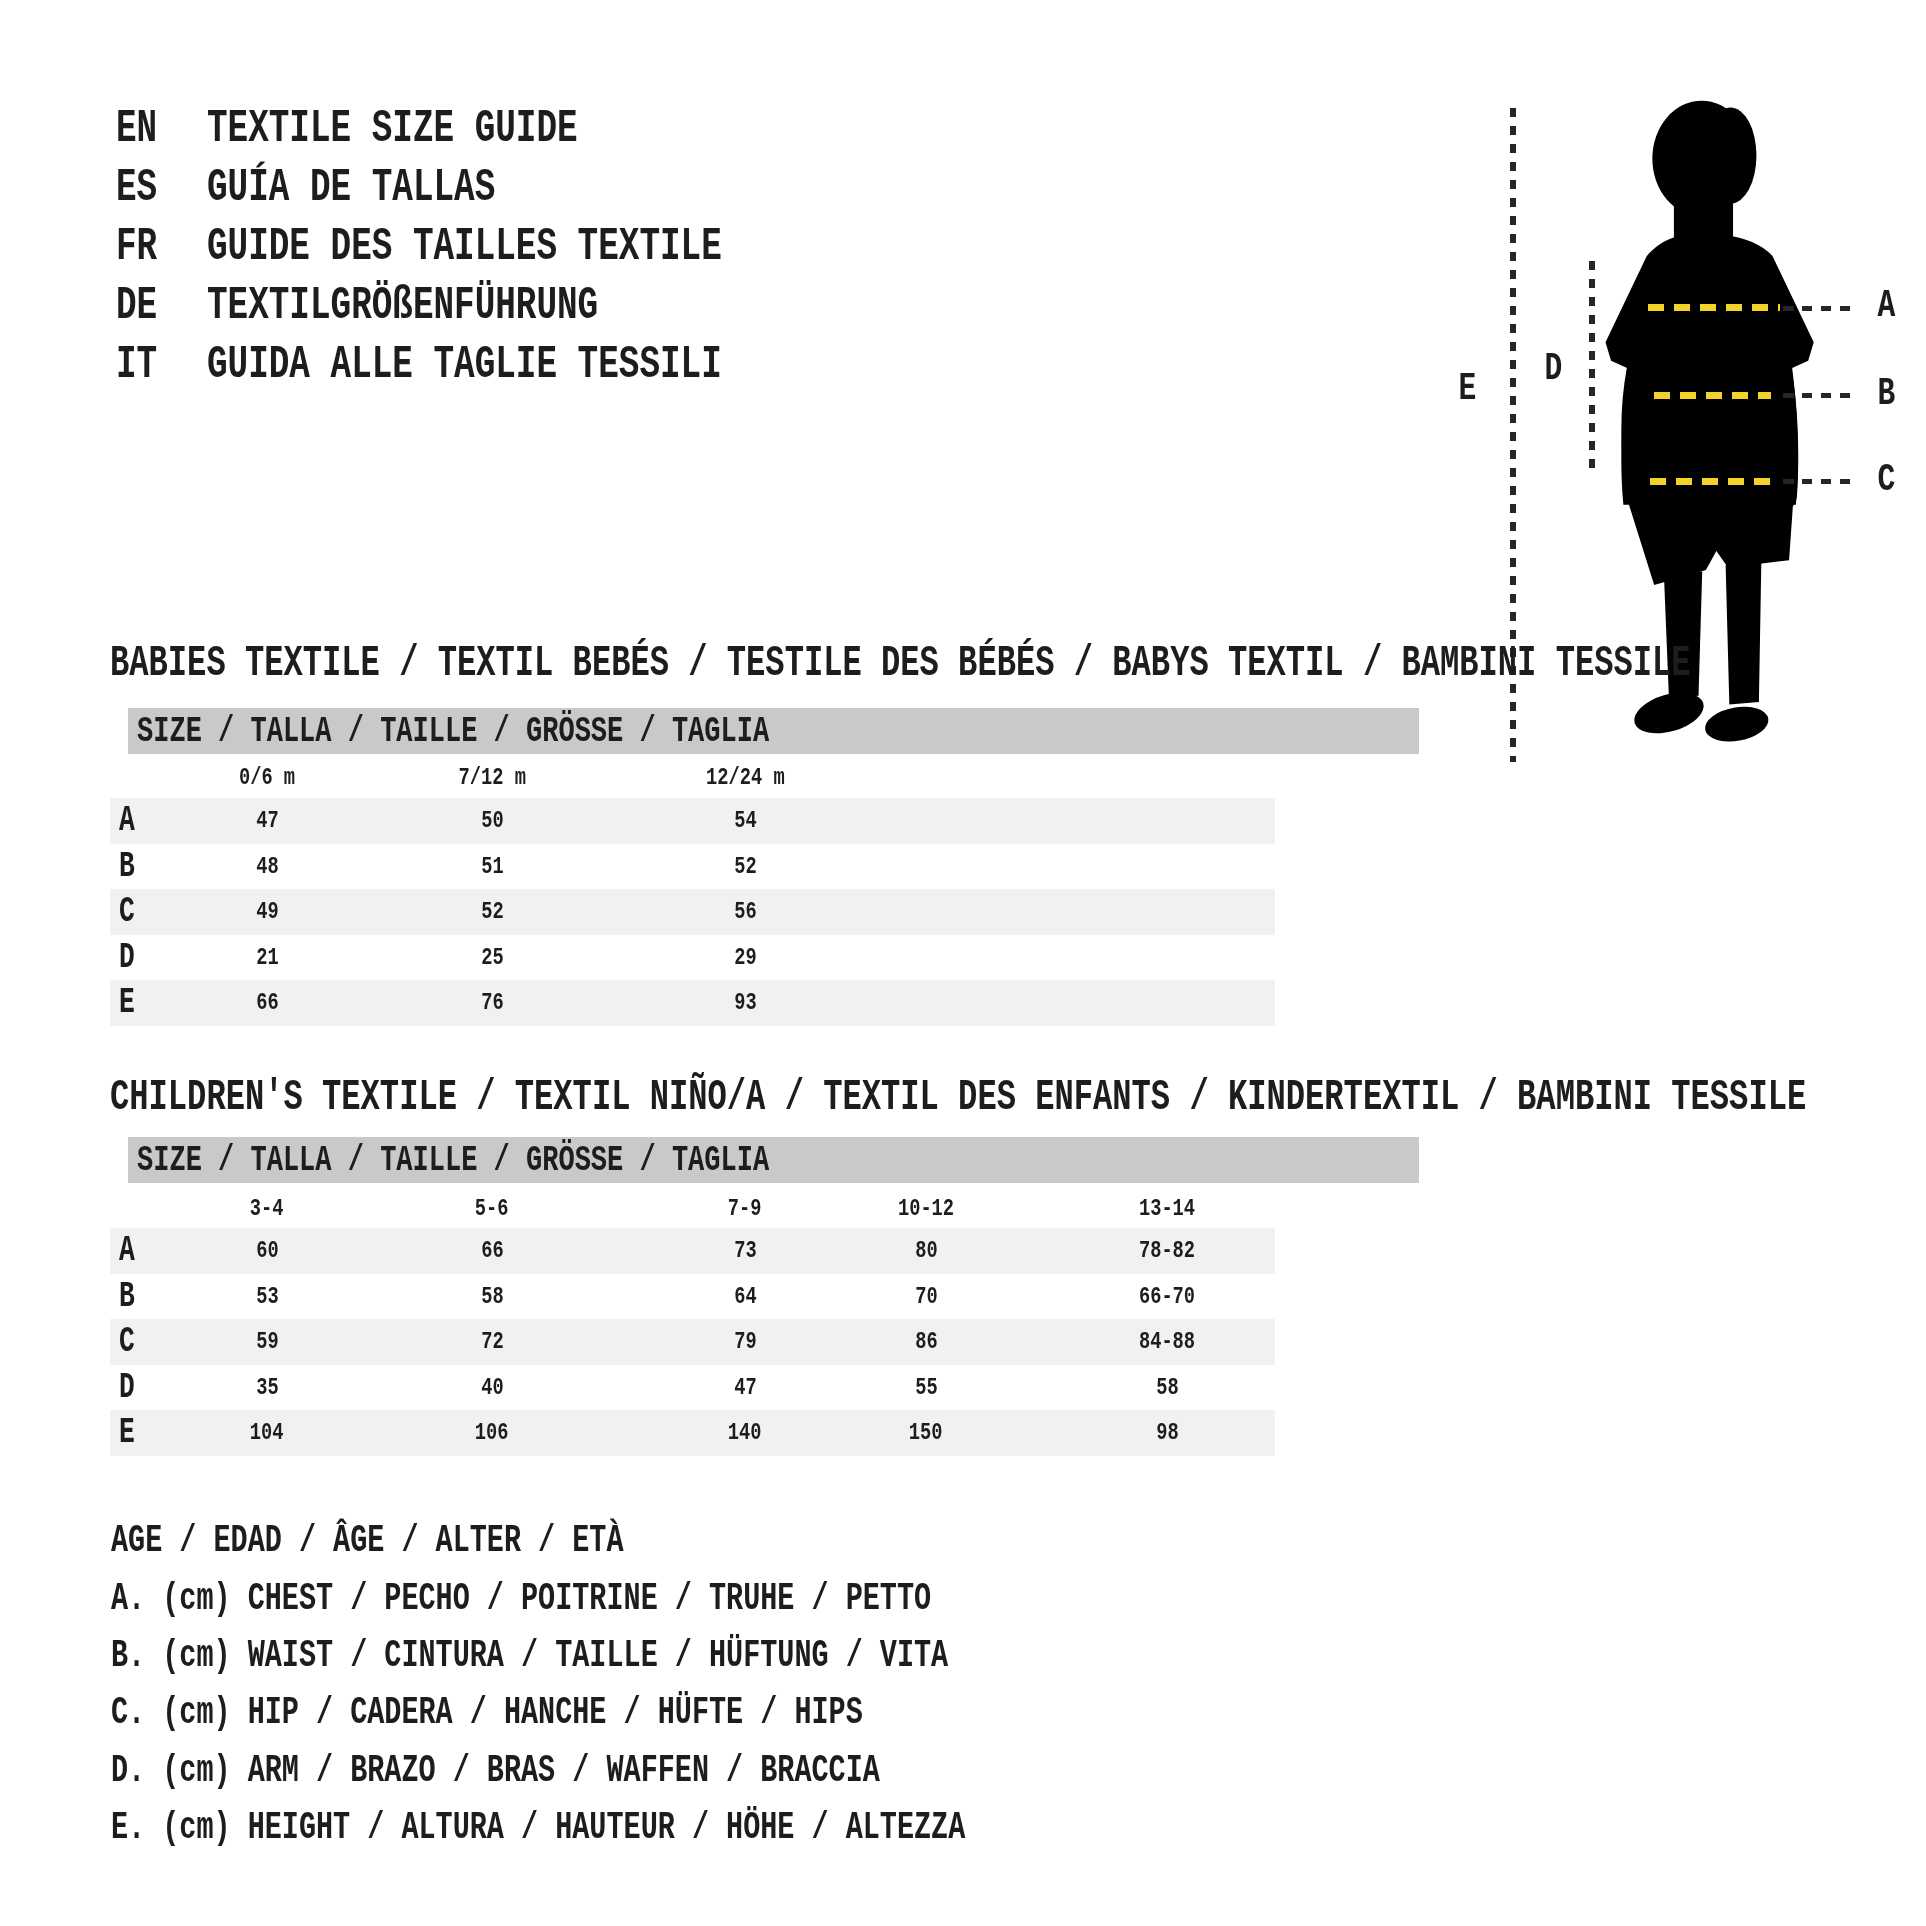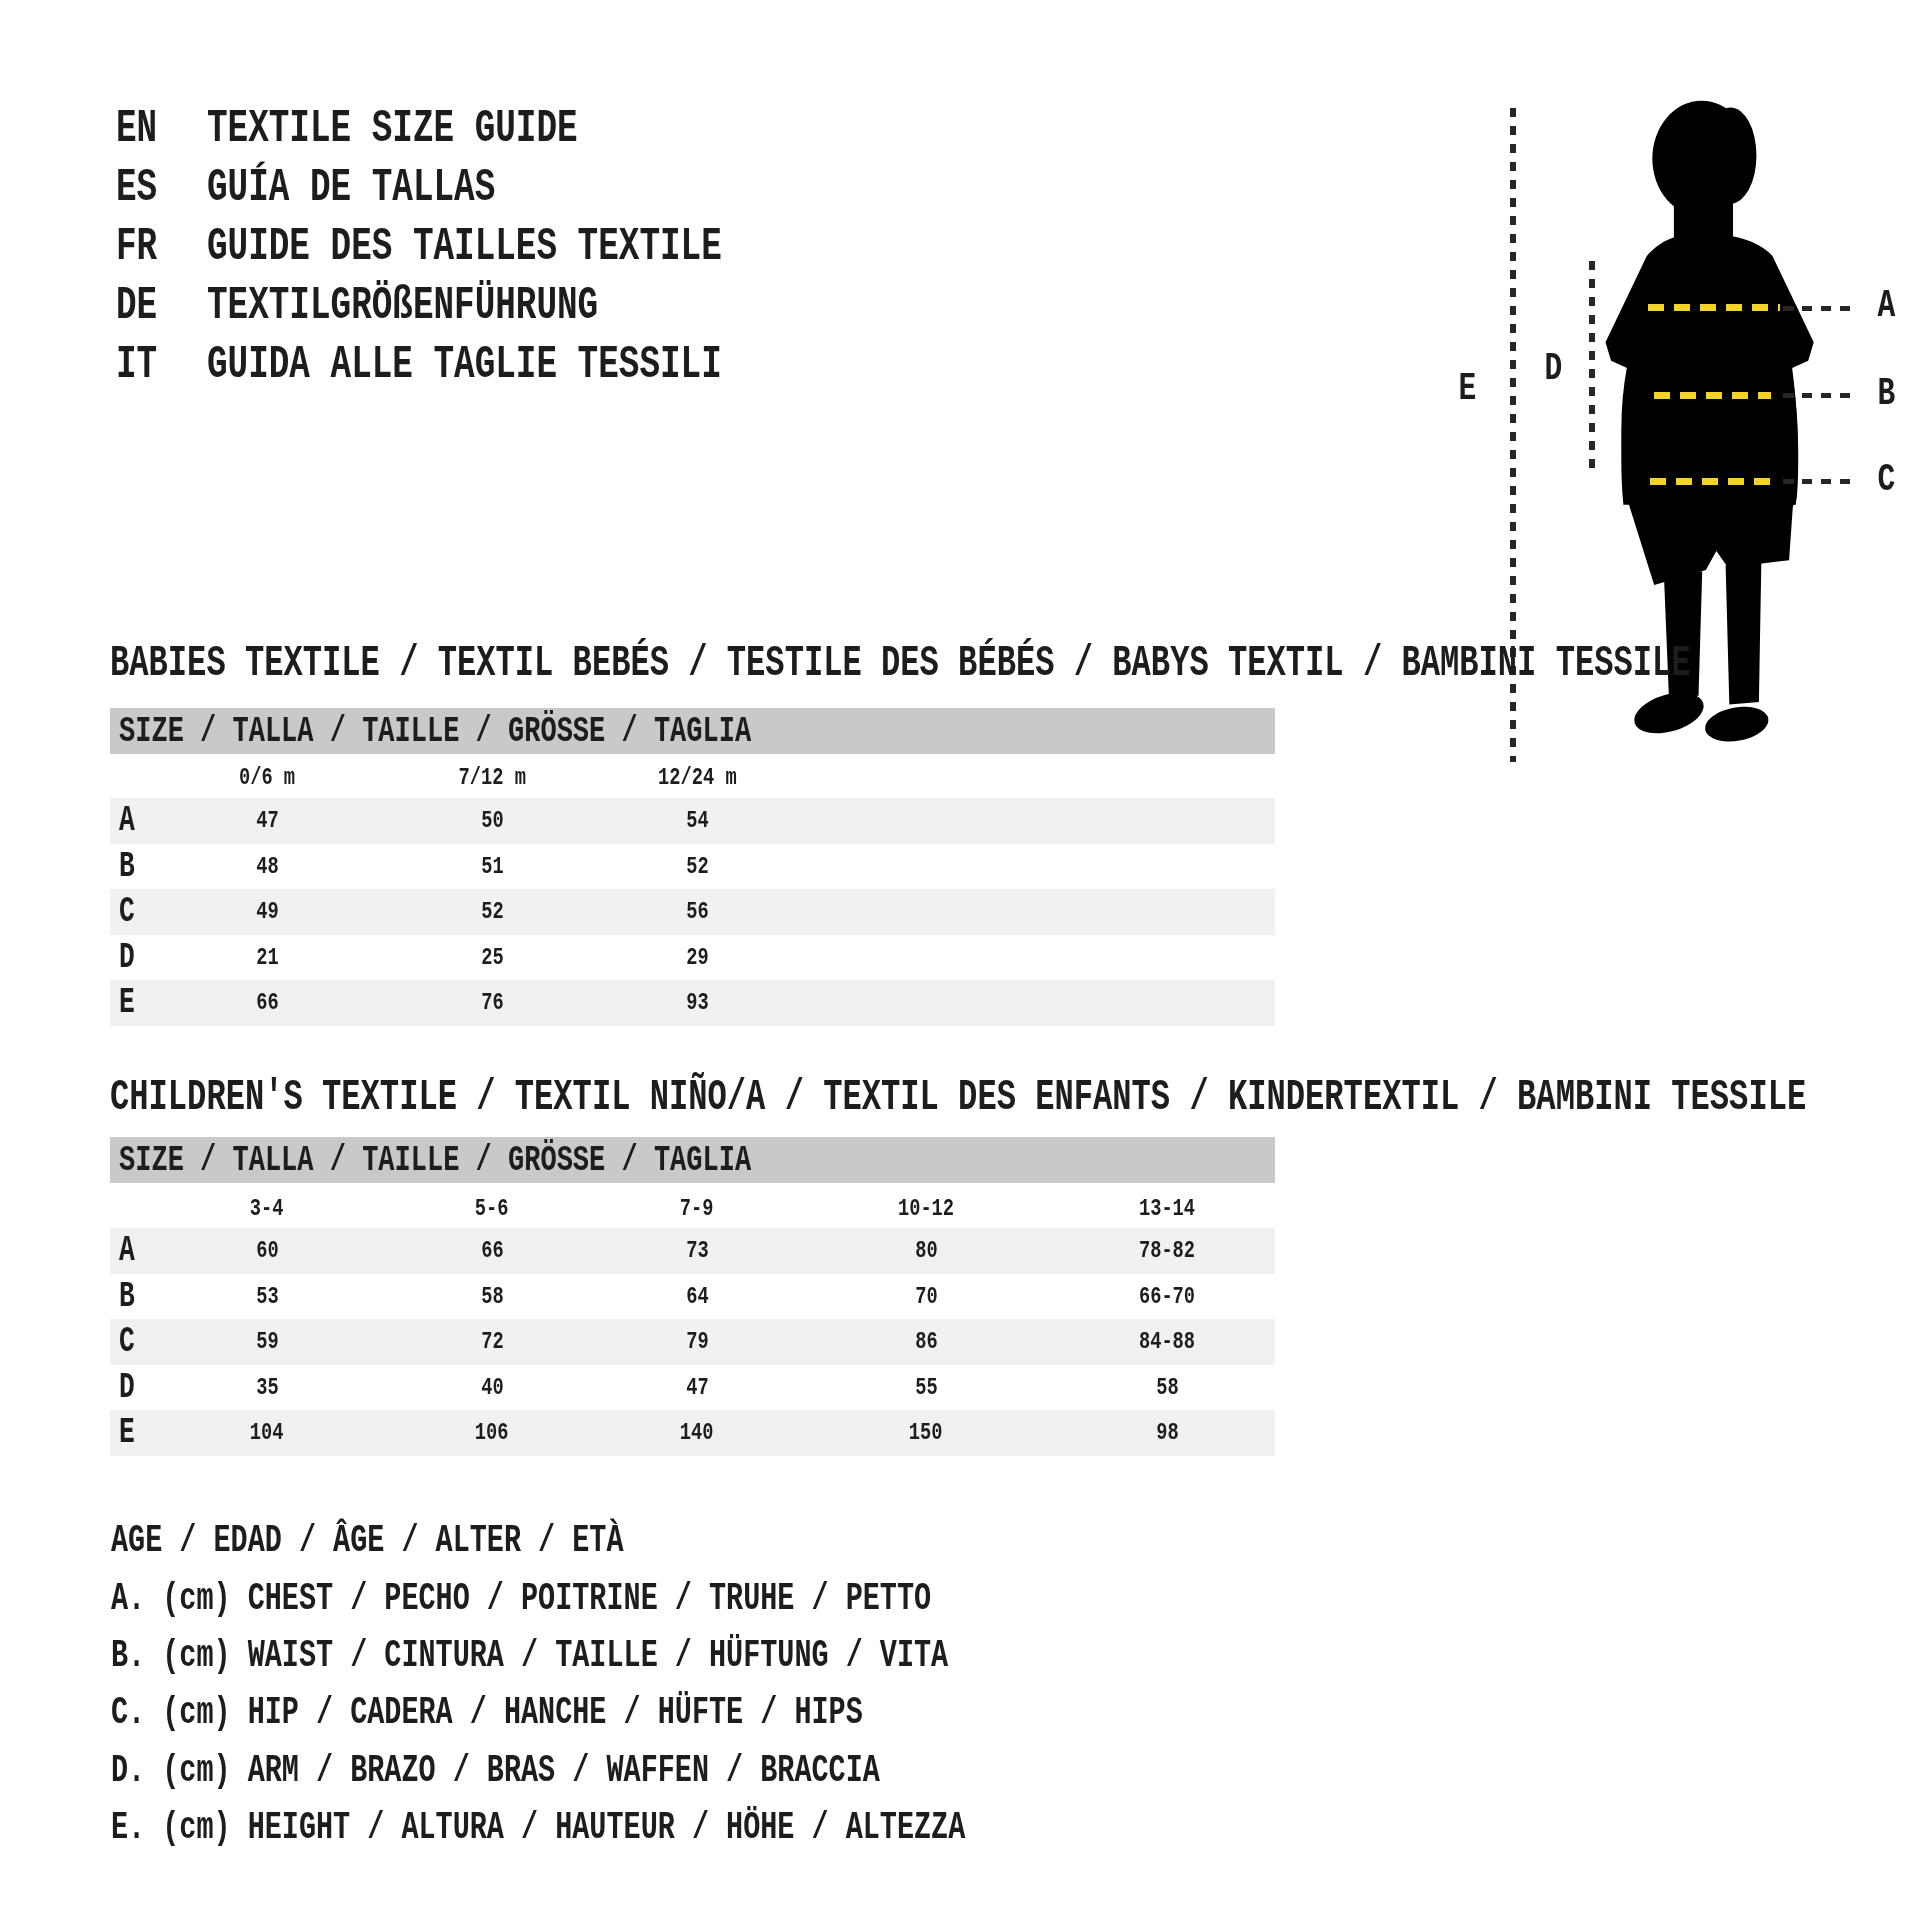--- a/index.html
+++ b/index.html
@@ -15,29 +15,29 @@
 
   
   .lang-row{position:absolute;left:80px;height:59px;font-size:47px;line-height:59px;}
   .lang-code{position:absolute;left:0;top:0;}
   .lang-title{position:absolute;left:91px;top:0;}
 
   
   .sec-title{position:absolute;left:74px;font-size:44px;line-height:44px;}
 
   
-  .band{position:absolute;left:74px;width:1165px;height:46px;background:var(--table-header-bg,#c9c9c9);}
+  .band{position:absolute;left:92px;width:1291px;height:46px;background:var(--table-header-bg,#c9c9c9);}
   .band .cond{margin-left:9.2px;font-size:37px;line-height:46px;}
   .colrow{position:absolute;left:74px;width:1165px;height:39px;}
   .trow{position:absolute;left:74px;width:1165px;height:46px;}
   .trow.alt{background:var(--row-alt-bg,#f1f1f1);}
   .rlabel{position:absolute;left:9.2px;font-size:36px;line-height:46px;}
   .cell{position:absolute;top:0;width:222px;text-align:center;font-size:24px;line-height:46px;}
   .colrow .cell{line-height:39px;}
-  .cx1{left:46px}.cx2{left:271px}.cx3{left:476px}.cx4{left:705px}.cx5{left:946px}
+  .cx1{left:46px}.cx2{left:271px}.cx3{left:524px}.cx4{left:705px}.cx5{left:946px}
 
   
   .legend-line{position:absolute;left:75px;font-size:39px;line-height:44px;}
 
   
   .dotline-v{position:absolute;width:5.5px;
     background:repeating-linear-gradient(180deg,var(--dash-dark,#262626) 0 9.2px,transparent 9.2px 18px);}
   .dash-yellow{position:absolute;height:6.8px;
     background:repeating-linear-gradient(90deg,var(--accent-yellow,#f2d327) 0 16px,transparent 16px 26px);}
   .dash-dark{position:absolute;height:5px;

